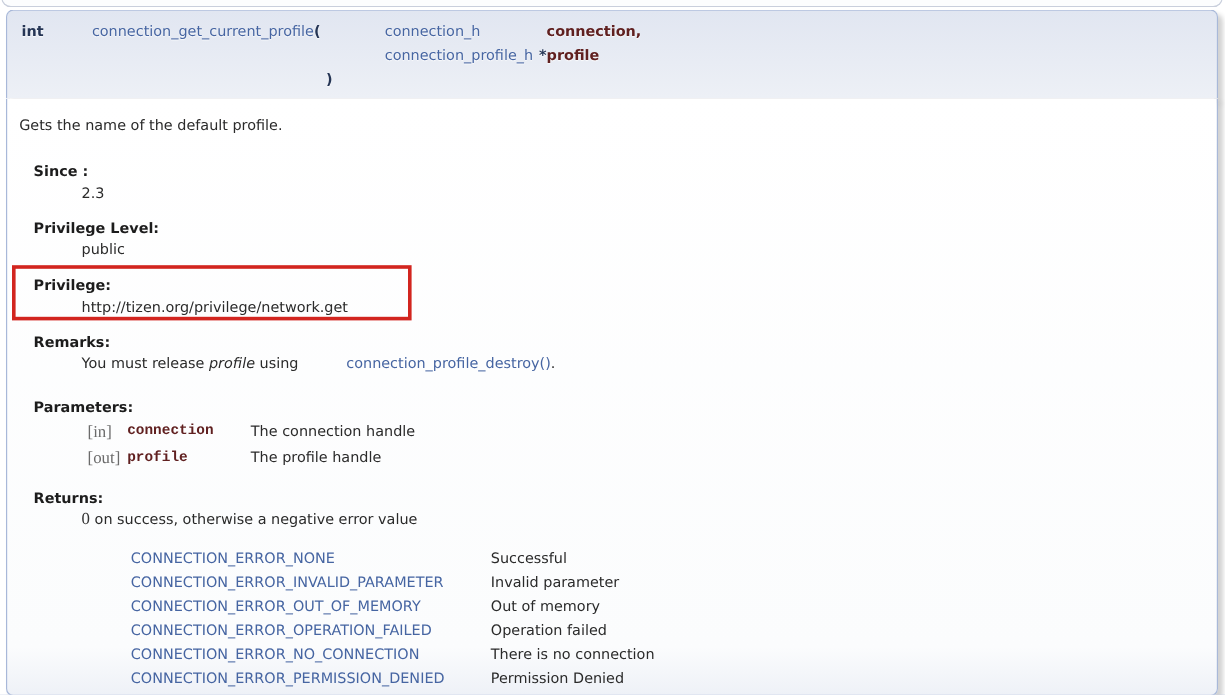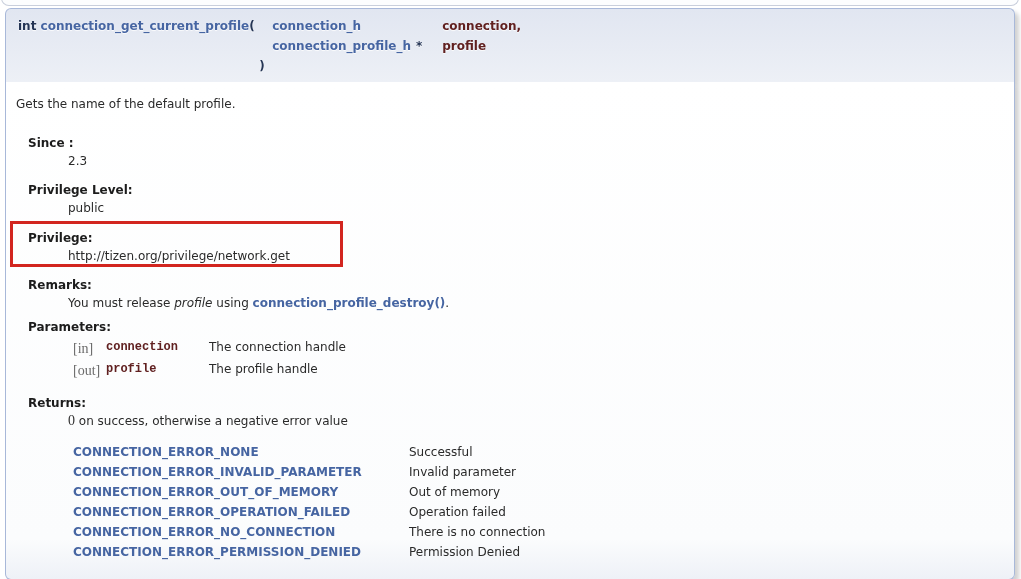--- a/index.html
+++ b/index.html
@@ -29,41 +29,41 @@
     color:#253555; font-weight:bold;
     text-shadow:0 1px 1px rgba(255,255,255,0.9);
     padding:7px 6px 6px 6px;
     box-shadow:4px 4px 4px rgba(0,0,0,0.18);
   }
   table.memname { border-collapse:collapse; margin-left:6px; }
   table.memname td { padding:2px 0; vertical-align:bottom; white-space:nowrap; line-height:16px; }
   td.name-cell { padding-right:9px; }
   td.paren-cell { width:23px; }
   td.type-cell { width:170px; }
-  a.el { color:#4665A2; font-weight:bold; text-decoration:none; cursor:pointer; }
+  a.el { color:#4665A2; font-weight:normal; text-decoration:none; cursor:pointer;margin-left:36px; }
   .kw { color:#253555; }
   .pname-proto { color:#602020; }
   .close-paren { padding-left:10px; display:inline-block; }
 
   .memdoc {
     border:1px solid #A8B8D9; border-top:none;
     border-radius:0 0 6px 6px;
     background:linear-gradient(to bottom,#FFFFFF 0%,#FBFCFD 92%,#EEF1F7 100%);
     box-shadow:4px 4px 4px rgba(0,0,0,0.18);
     padding:2px 10px 12px 10px;
     height:498px;
   }
 
   p.description { margin:12px 0 0 0; color:#2a2a2a; }
 
   dl { margin:0 0 0 12px; }
   dt { font-weight:bold; color:#1c1c1c; }
   dd { margin:2px 0 0 40px; color:#2a2a2a; }
 
-  .mt15{margin-top:23px}.mt14{margin-top:14px}.mt13{margin-top:13px}.mt12{margin-top:8px}
+  .mt15{margin-top:23px}.mt14{margin-top:14px}.mt13{margin-top:13px}.mt12{margin-top:20px}
 
   .privilege-wrap { position:relative; margin-top:14px; }
   .privilege-wrap dl { margin-top:0; }
   .red-box {
     position:absolute; top:-9px; left:-6px;
     width:333px; height:46px;
     border:3px solid #D2251F;
     pointer-events:none; z-index:5;
   }
 

